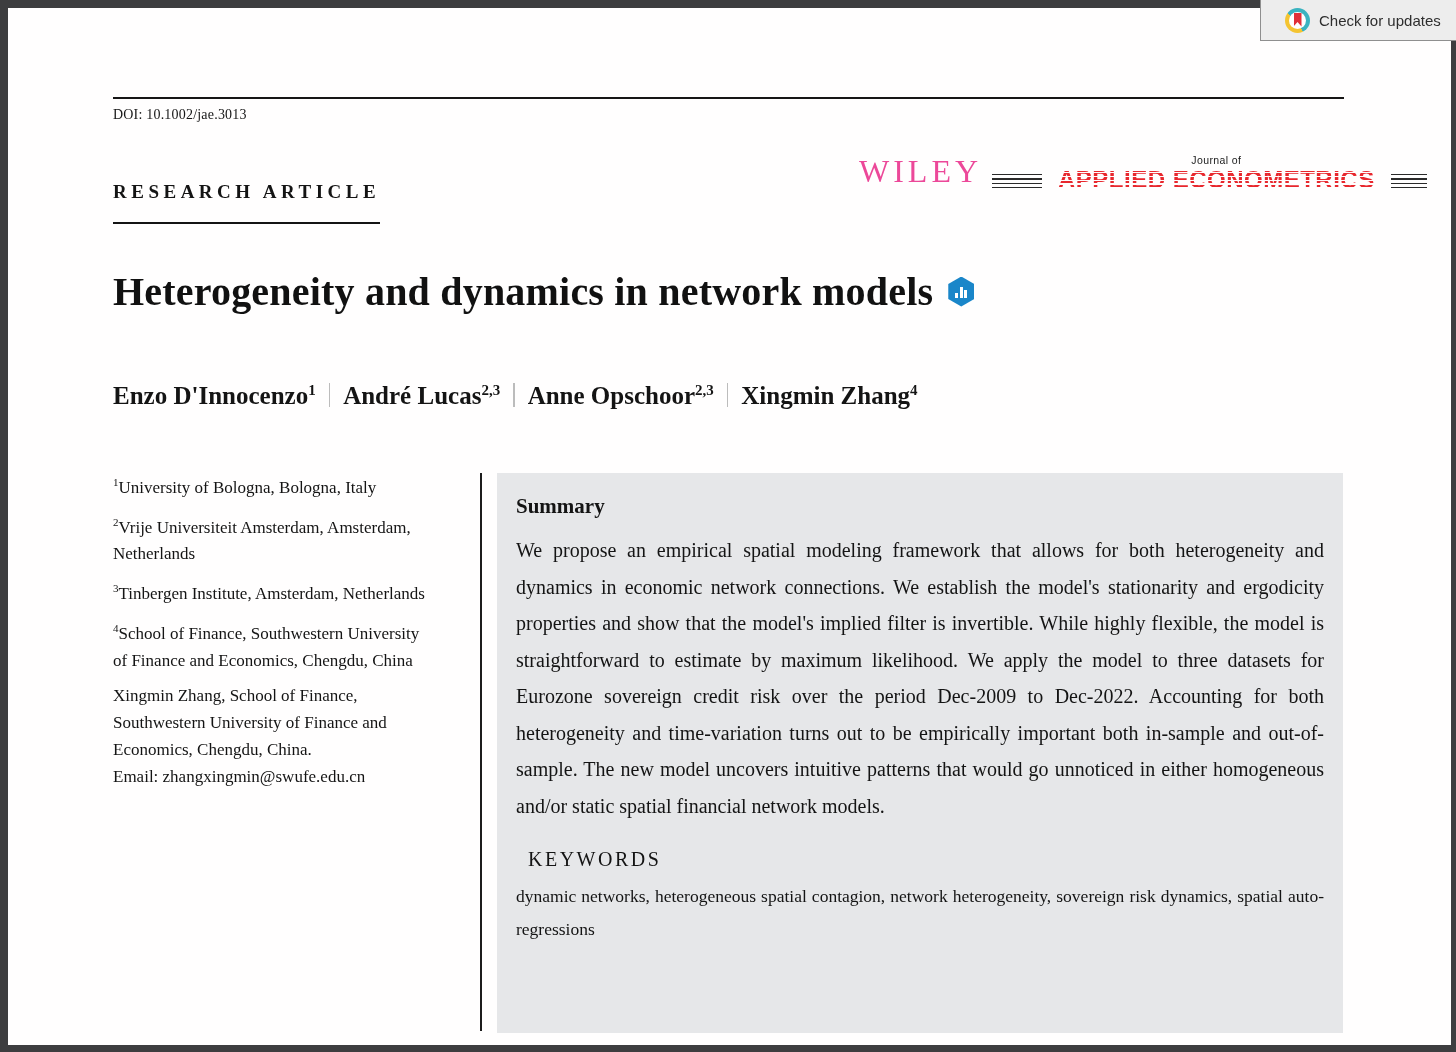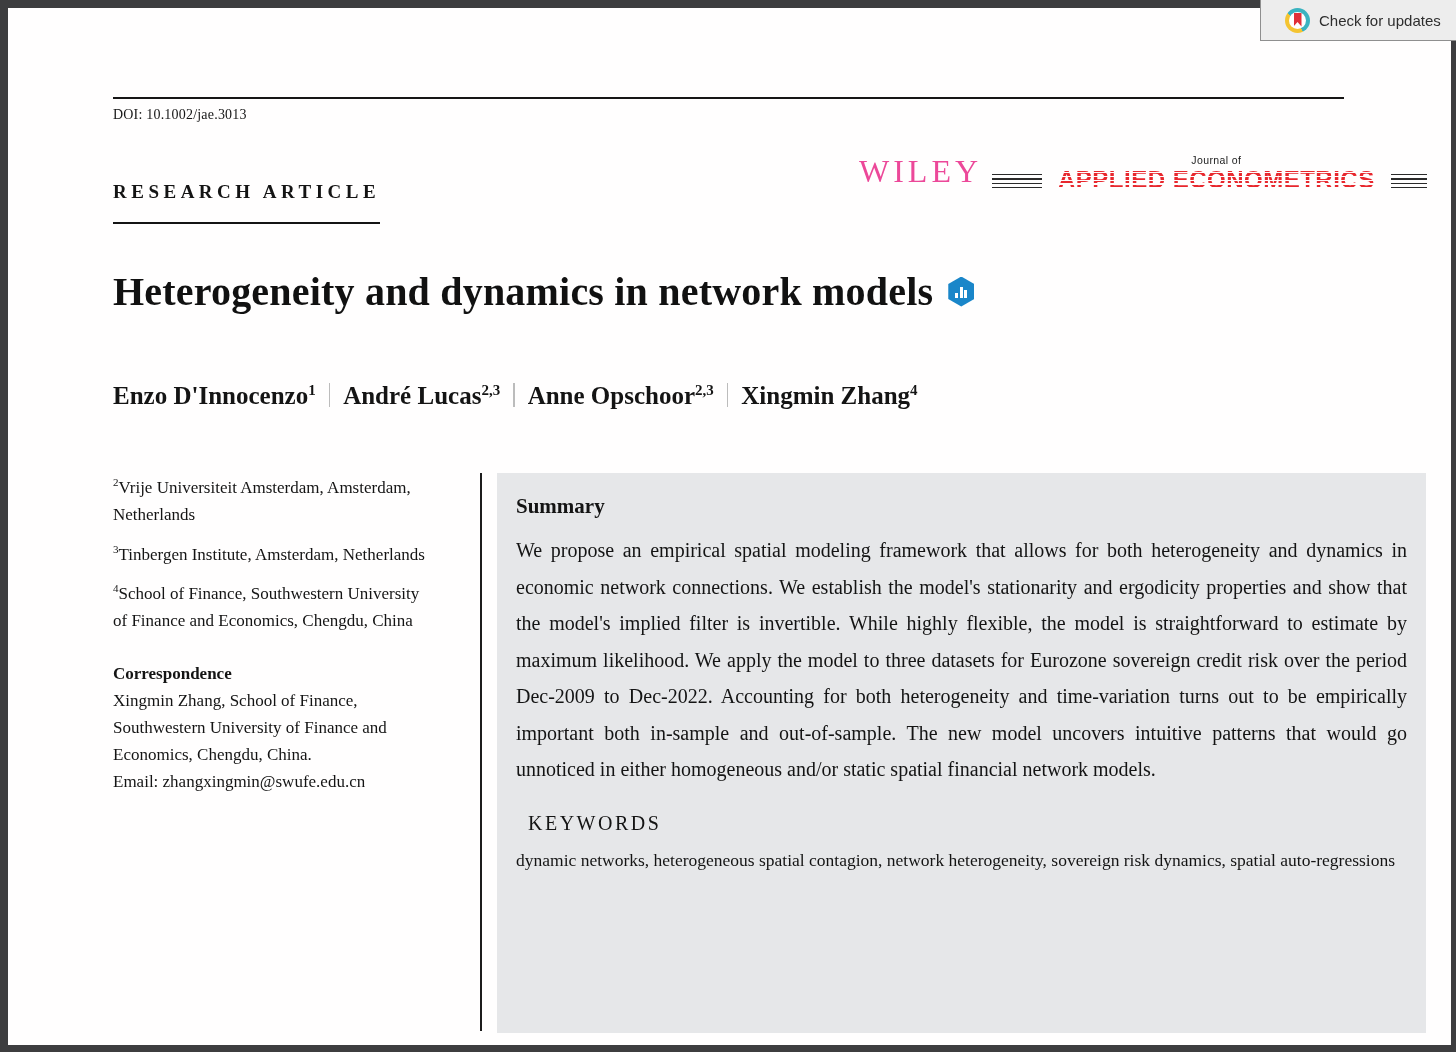--- a/index.html
+++ b/index.html
@@ -58,21 +58,21 @@
   .authors sup{font-size:15px;}
   .author-sep{display:inline-block;width:1.5px;height:24px;background:#bcbcbc;margin:0 13px;vertical-align:-3px;}
   
   .left-col{position:absolute;left:105px;top:461px;width:318px;font-size:17px;line-height:27px;color:#141414;}
   .left-col p{margin:0 0 8px 0;}
   .left-col sup{font-size:11px;}
   .corr-head{margin-top:26px !important;font-weight:bold;margin-bottom:0 !important;}
   .corr-body{margin-bottom:0 !important;}
   
   .v-divider{position:absolute;left:472px;top:465px;width:1.5px;height:558px;background:#1c1c1c;}
-  .summary-box{position:absolute;left:489px;top:465px;width:929px;height:560px;background:#e6e7e9;
+  .summary-box{position:absolute;left:489px;top:465px;width:846px;height:560px;background:#e6e7e9;
     box-sizing:border-box;padding:21px 19px 0 19px;color:#141414;}
   .summary-head{font-size:21px;font-weight:bold;margin:0 0 13px 0;}
   .summary-body{font-size:20px;line-height:36.5px;text-align:justify;margin:0;}
   .kw-head{font-size:20px;font-weight:normal;letter-spacing:2.5px;margin:24px 0 0 12px;}
   .kw-body{font-size:17.5px;line-height:33px;margin:9px 0 0 0;text-align:justify;}
 </style>
 </head>
 <body>
 
 <div class="page">
@@ -100,24 +100,24 @@
         <div class="b b2"></div>
         <div class="b b3"></div>
     </div>
   </div>
 
   <div class="authors">
     <span><span>Enzo D'Innocenzo</span><sup>1</sup></span><span class="author-sep"></span><span><span>André Lucas</span><sup>2,3</sup></span><span class="author-sep"></span><span><span>Anne Opschoor</span><sup>2,3</sup></span><span class="author-sep"></span><span><span>Xingmin Zhang</span><sup>4</sup></span>
   </div>
 
   <div class="left-col">
+    <p><sup>1</sup><span>University of Bologna, Bologna, Italy</span></p>
     <p><sup>2</sup><span>Vrije Universiteit Amsterdam, Amsterdam, Netherlands</span></p>
     <p><sup>3</sup><span>Tinbergen Institute, Amsterdam, Netherlands</span></p>
     <p><sup>4</sup><span>School of Finance, Southwestern University of Finance and Economics, Chengdu, China</span></p>
-    <p class="corr-head">Correspondence</p>
     <p class="corr-body">Xingmin Zhang, School of Finance, Southwestern University of Finance and Economics, Chengdu, China.</p>
     <p>Email: zhangxingmin@swufe.edu.cn</p>
   </div>
 
   <div class="v-divider"></div>
 
   <div class="summary-box">
     <p class="summary-head">Summary</p>
     <p class="summary-body">We propose an empirical spatial modeling framework that allows for both heterogeneity and dynamics in economic network connections. We establish the model's stationarity and ergodicity properties and show that the model's implied filter is invertible. While highly flexible, the model is straightforward to estimate by maximum likelihood. We apply the model to three datasets for Eurozone sovereign credit risk over the period Dec-2009 to Dec-2022. Accounting for both heterogeneity and time-variation turns out to be empirically important both in-sample and out-of-sample. The new model uncovers intuitive patterns that would go unnoticed in either homogeneous and/or static spatial financial network models.</p>
     <p class="kw-head">KEYWORDS</p>

